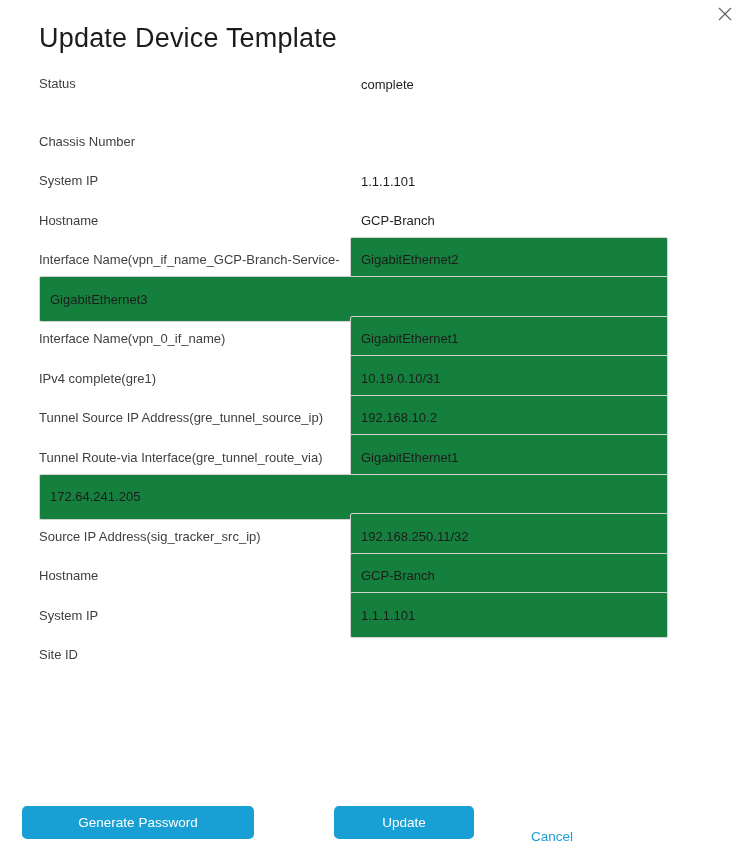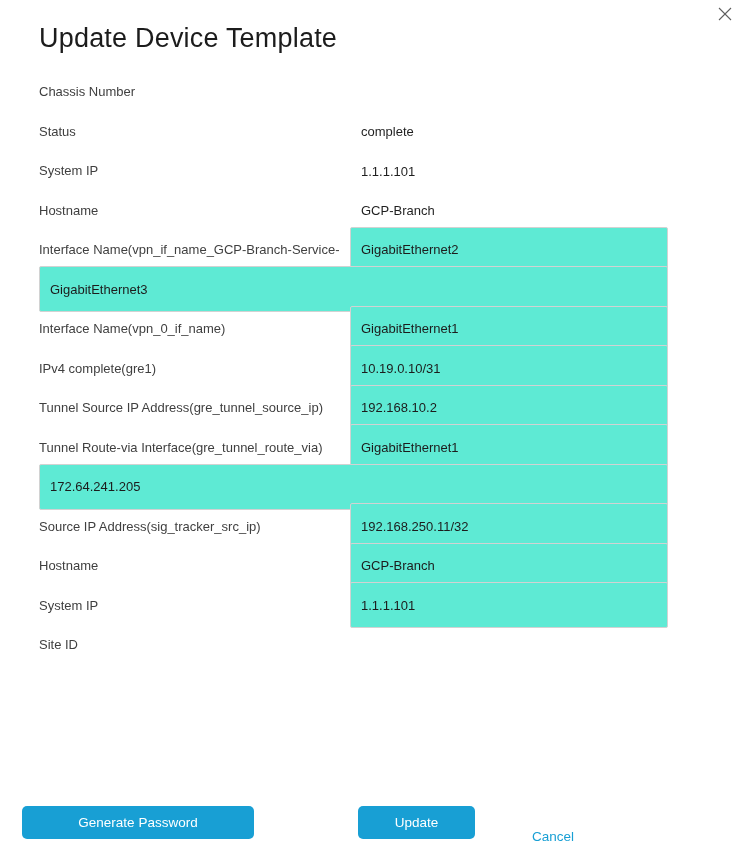--- a/index.html
+++ b/index.html
@@ -87,21 +87,21 @@
   .field-input {
     width: 100%;
     box-sizing: border-box;
     height: 46px;
     border: 1px solid var(--input-border, #d2d2d2);
     border-radius: 2px;
     padding: 0 10px;
     font-size: 13px;
     color: #1c1c1c;
     font-family: "Liberation Sans", sans-serif;
-    background: #5eead4;
+    background: #15803d;
     outline: none;
   }
   .footer {
     position: absolute;
     left: 0;
     top: 800px;
     width: 752px;
     display: flex;
     align-items: center;
   }
@@ -111,21 +111,21 @@
     border-radius: 5px;
     font-size: 13.5px;
     font-family: "Liberation Sans", sans-serif;
     cursor: pointer;
   }
   .btn-primary {
     background: var(--primary, #189fd4);
     color: #ffffff;
   }
   .btn-generate { margin-left: 22px; width: 232px; }
-  .btn-update   { margin-left: 104px; width: 117px; }
+  .btn-update   { margin-left: 80px; width: 140px; }
   .btn-link {
     margin-left: 57px;
     background: none;
     border: none;
     color: var(--primary, #189fd4);
     font-size: 13.5px;
     font-family: "Liberation Sans", sans-serif;
     cursor: pointer;
     padding: 0;
     margin-top: 29px;
@@ -140,32 +140,32 @@
     <svg width="16" height="16" viewBox="0 0 16 16">
       <line x1="2" y1="2" x2="14" y2="14" stroke="currentColor" stroke-width="1.1"></line>
       <line x1="14" y1="2" x2="2" y2="14" stroke="currentColor" stroke-width="1.1"></line>
     </svg>
   </button>
 
   <h1 class="title">Update Device Template</h1>
 
 
   <div class="rows">
+  <div class="row">
+    <div class="label">Status</div>
+    <div class="value-cell">
+      <span class="static-value">complete</span>
+      
+    </div>
+  </div>
+
   <div class="row gap-before">
     <div class="label">Chassis Number</div>
     <div class="value-cell">
       <span class="static-value"></span>
-      
-    </div>
-  </div>
-
-  <div class="row">
-    <div class="label">Status</div>
-    <div class="value-cell">
-      <span class="static-value">complete</span>
       
     </div>
   </div>
 
   <div class="row">
     <div class="label">System IP</div>
     <div class="value-cell">
       <span class="static-value">1.1.1.101</span>
       
     </div>

